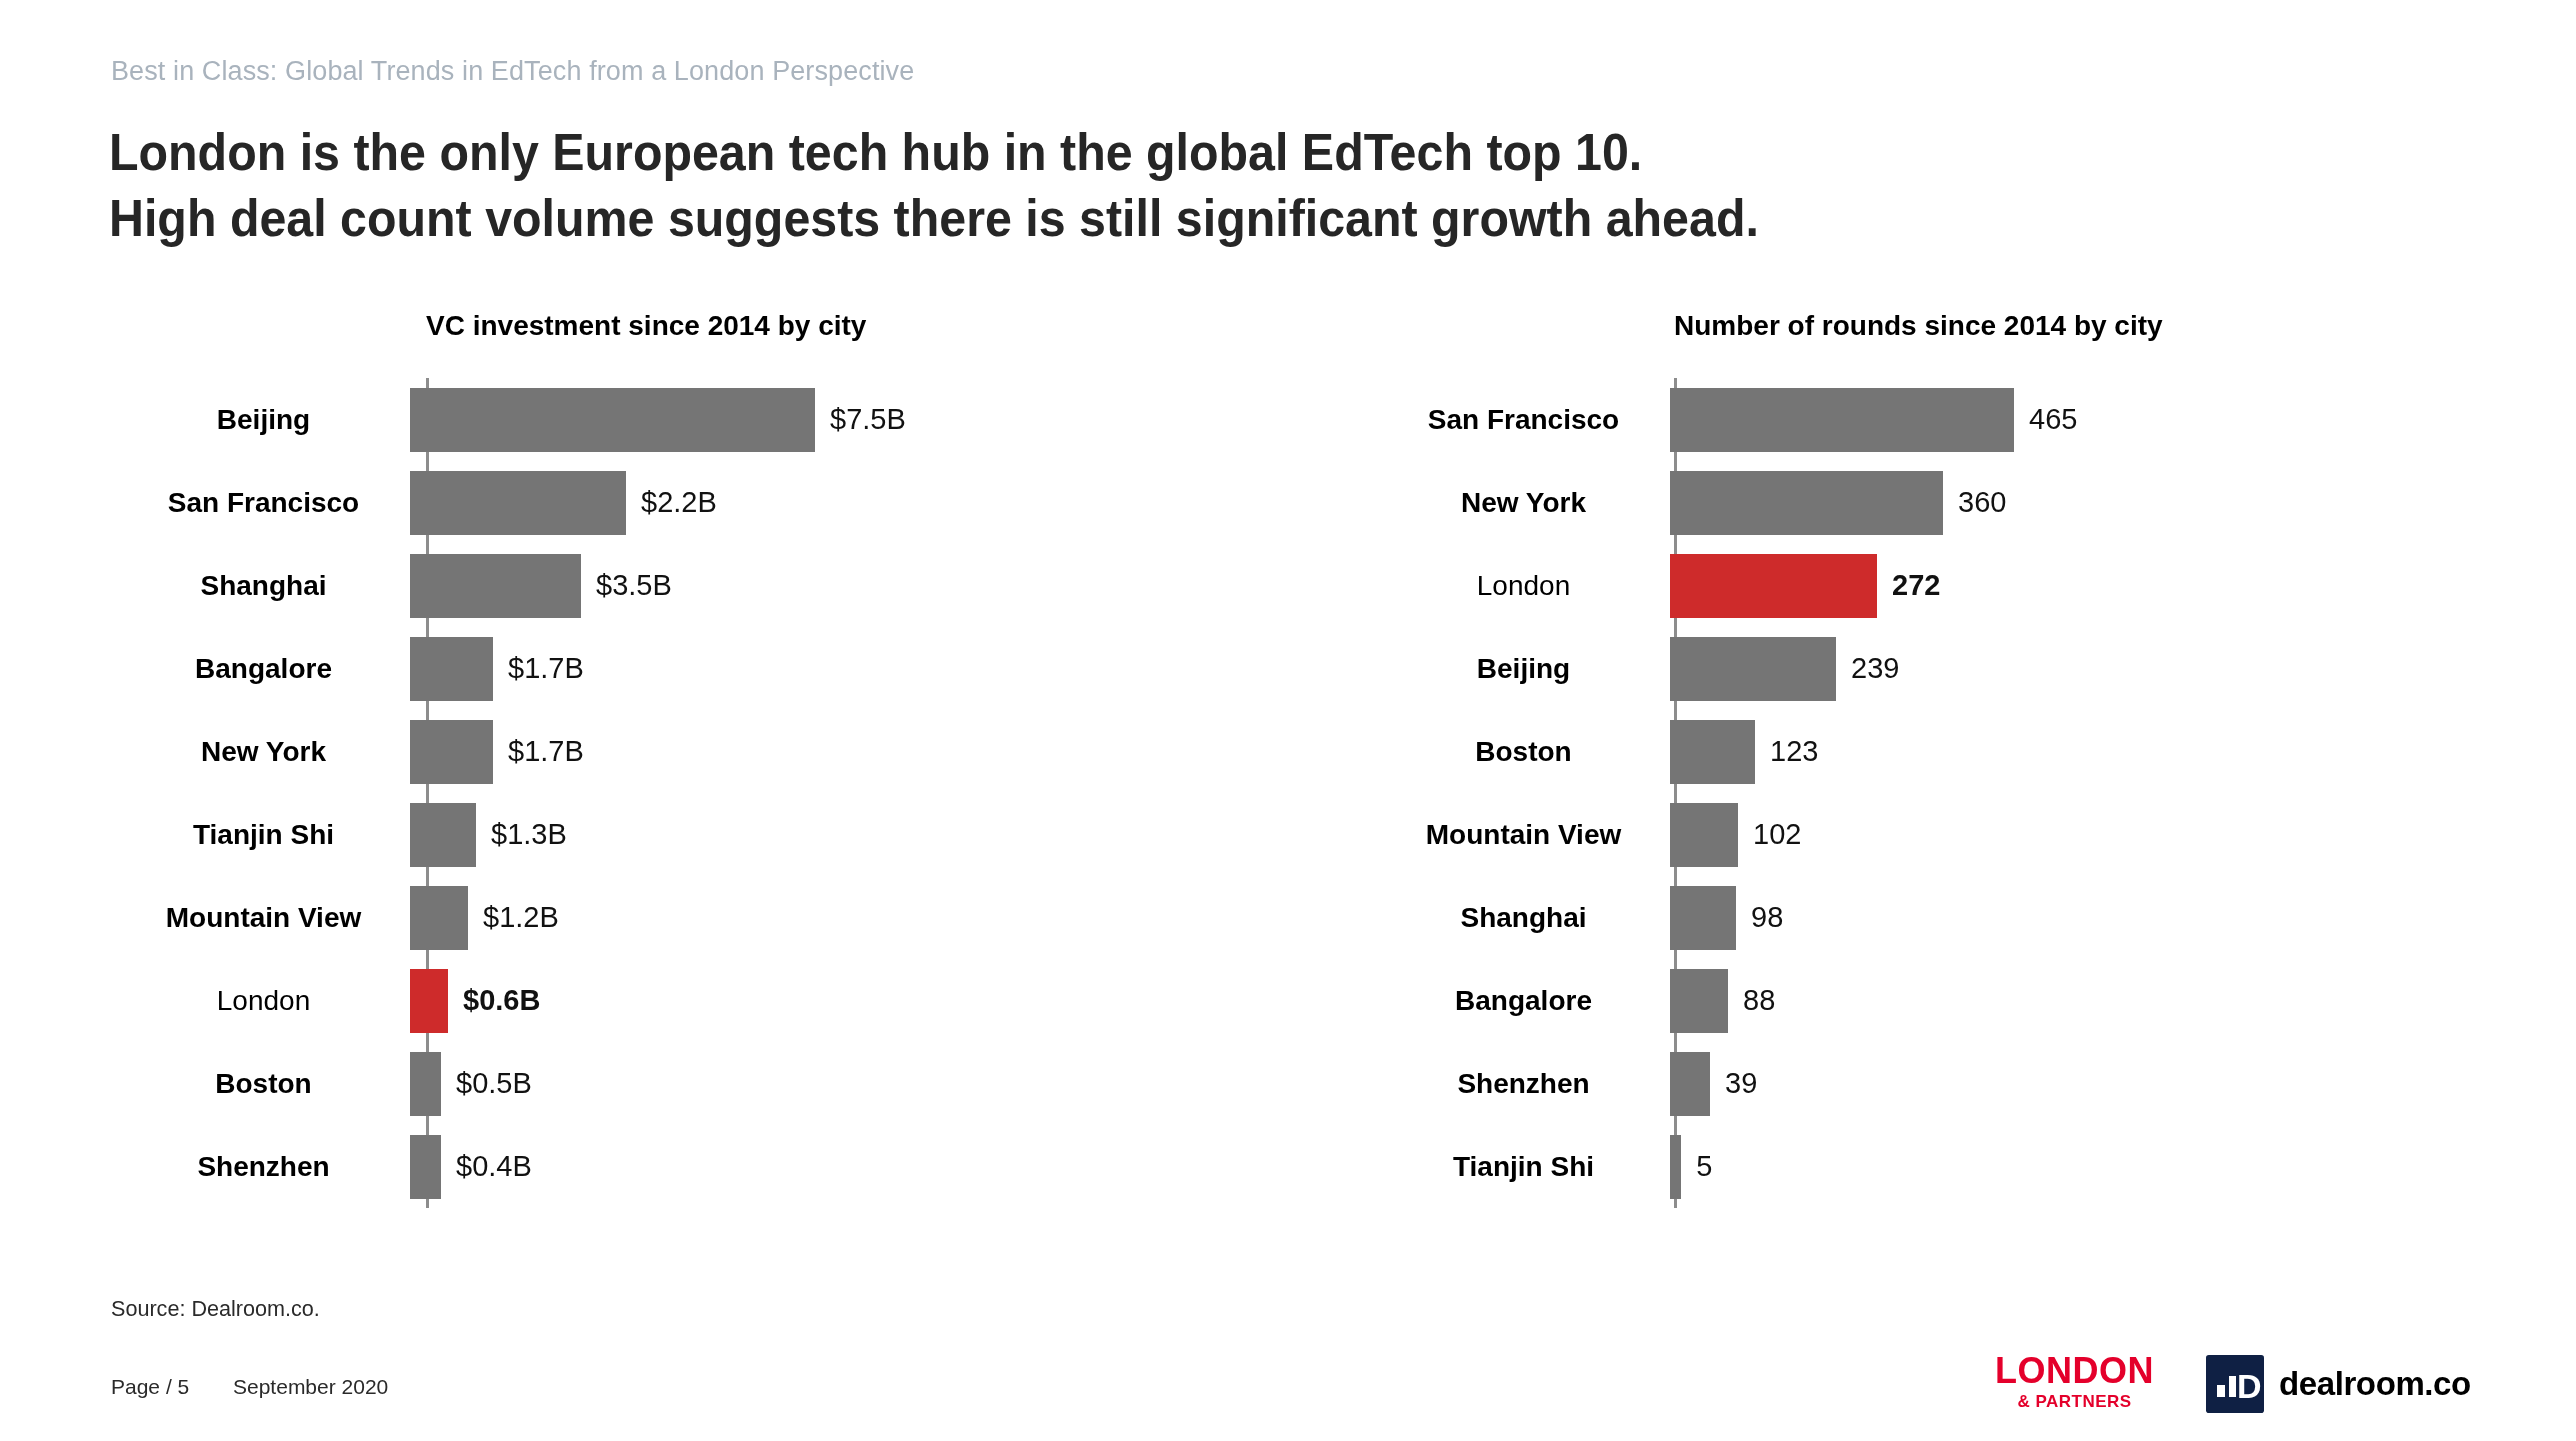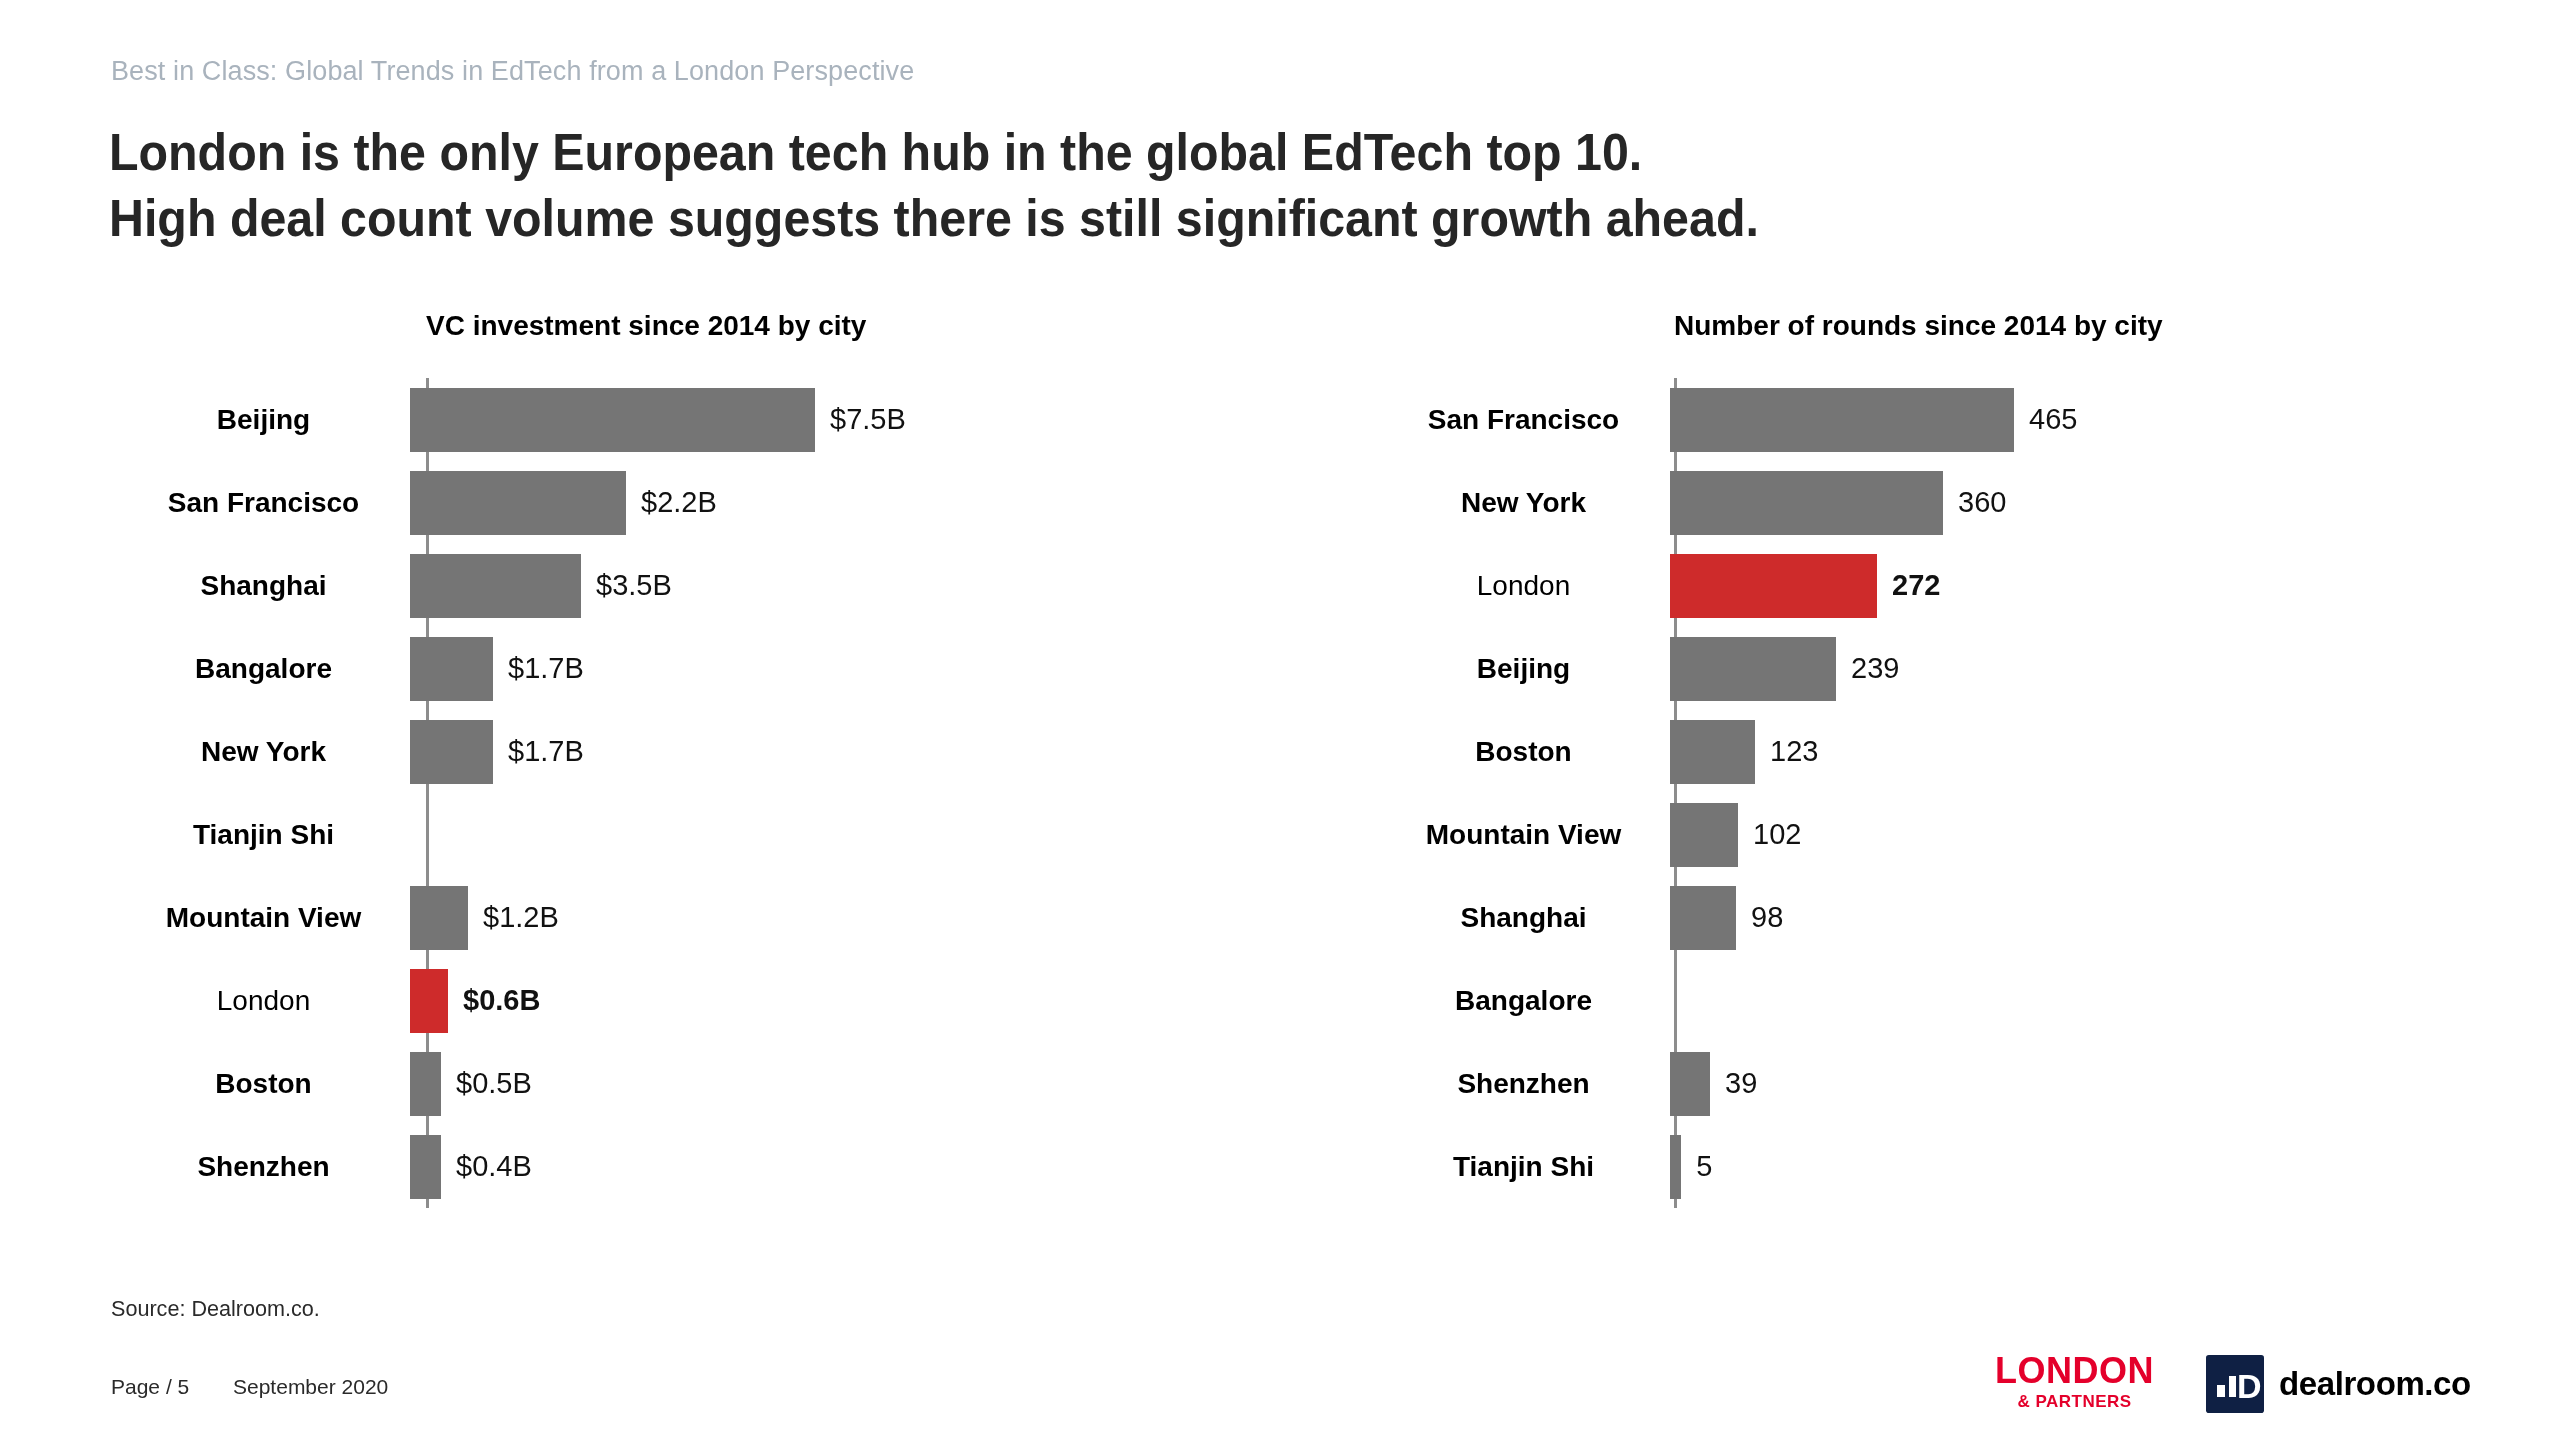--- a/index.html
+++ b/index.html
@@ -254,20 +254,24 @@
       </div>
       <div class="row">
         <div class="row-label">New York</div>
         <div class="bar-wrap">
           <div class="bar" style="width: 83px;"></div>
           <div class="bar-value">$1.7B</div>
         </div>
       </div>
       <div class="row">
         <div class="row-label">Tianjin Shi</div>
+        <div class="bar-wrap">
+          <div class="bar" style="width: 66px;"></div>
+          <div class="bar-value">$1.3B</div>
+        </div>
       </div>
       <div class="row">
         <div class="row-label">Mountain View</div>
         <div class="bar-wrap">
           <div class="bar" style="width: 58px;"></div>
           <div class="bar-value">$1.2B</div>
         </div>
       </div>
       <div class="row hl">
         <div class="row-label">London</div>
@@ -341,20 +345,24 @@
       </div>
       <div class="row">
         <div class="row-label">Shanghai</div>
         <div class="bar-wrap">
           <div class="bar" style="width: 66px;"></div>
           <div class="bar-value">98</div>
         </div>
       </div>
       <div class="row">
         <div class="row-label">Bangalore</div>
+        <div class="bar-wrap">
+          <div class="bar" style="width: 58px;"></div>
+          <div class="bar-value">88</div>
+        </div>
       </div>
       <div class="row">
         <div class="row-label">Shenzhen</div>
         <div class="bar-wrap">
           <div class="bar" style="width: 40px;"></div>
           <div class="bar-value">39</div>
         </div>
       </div>
       <div class="row">
         <div class="row-label">Tianjin Shi</div>

